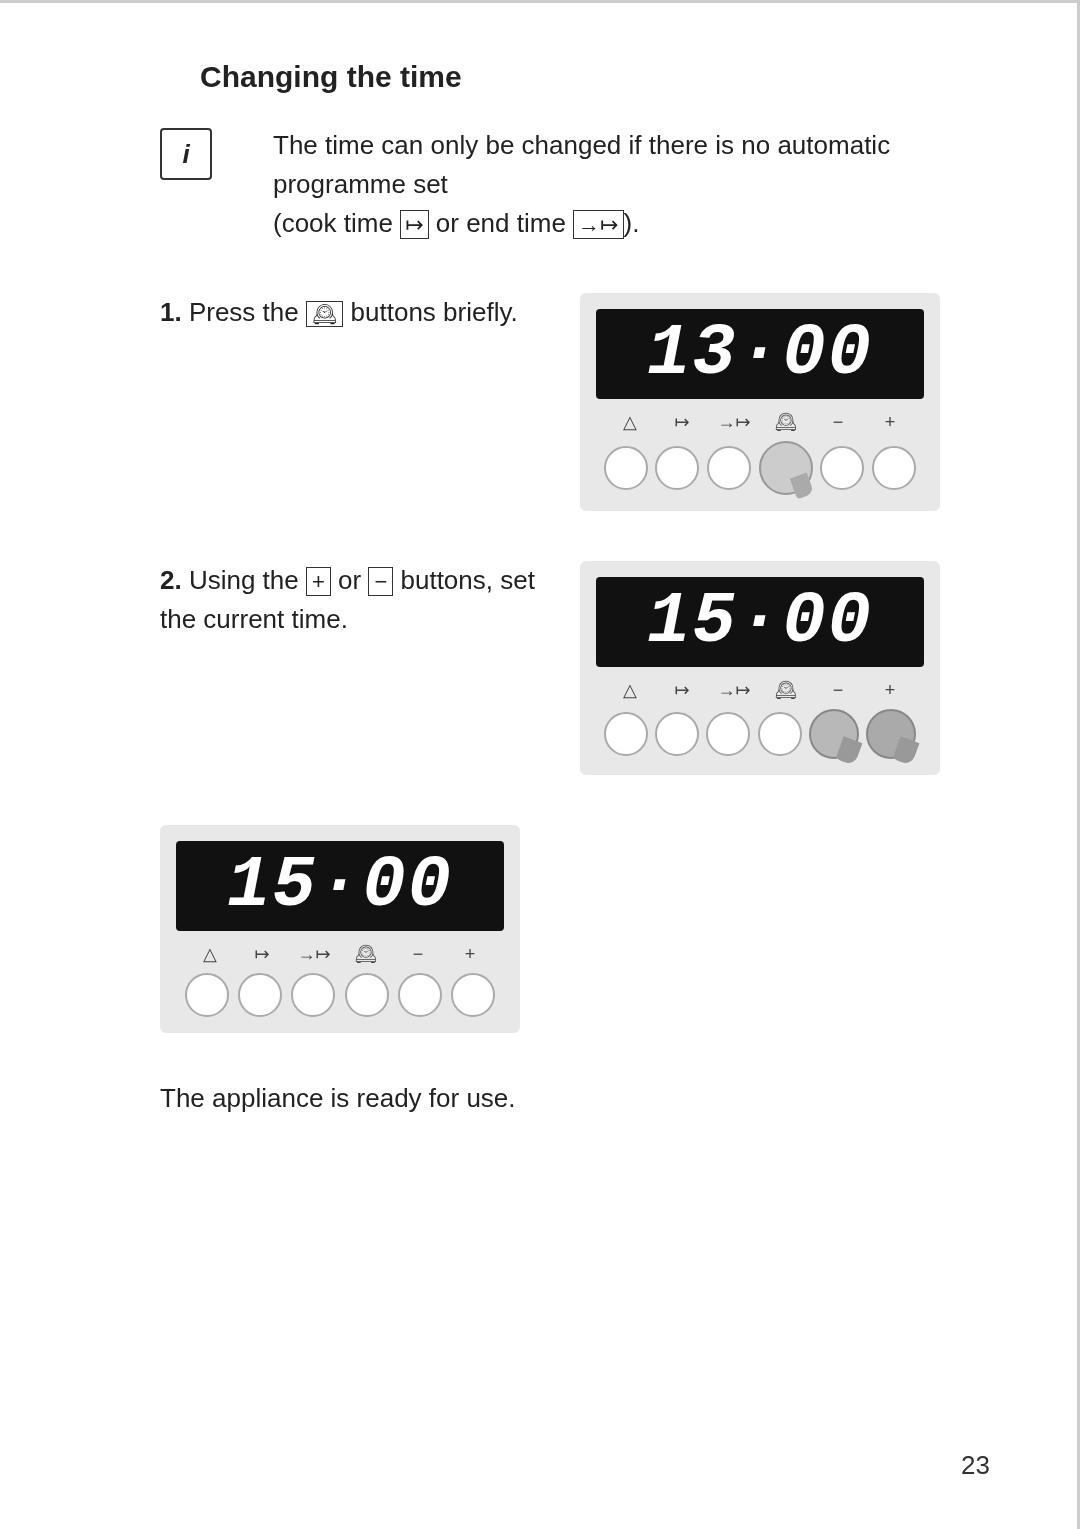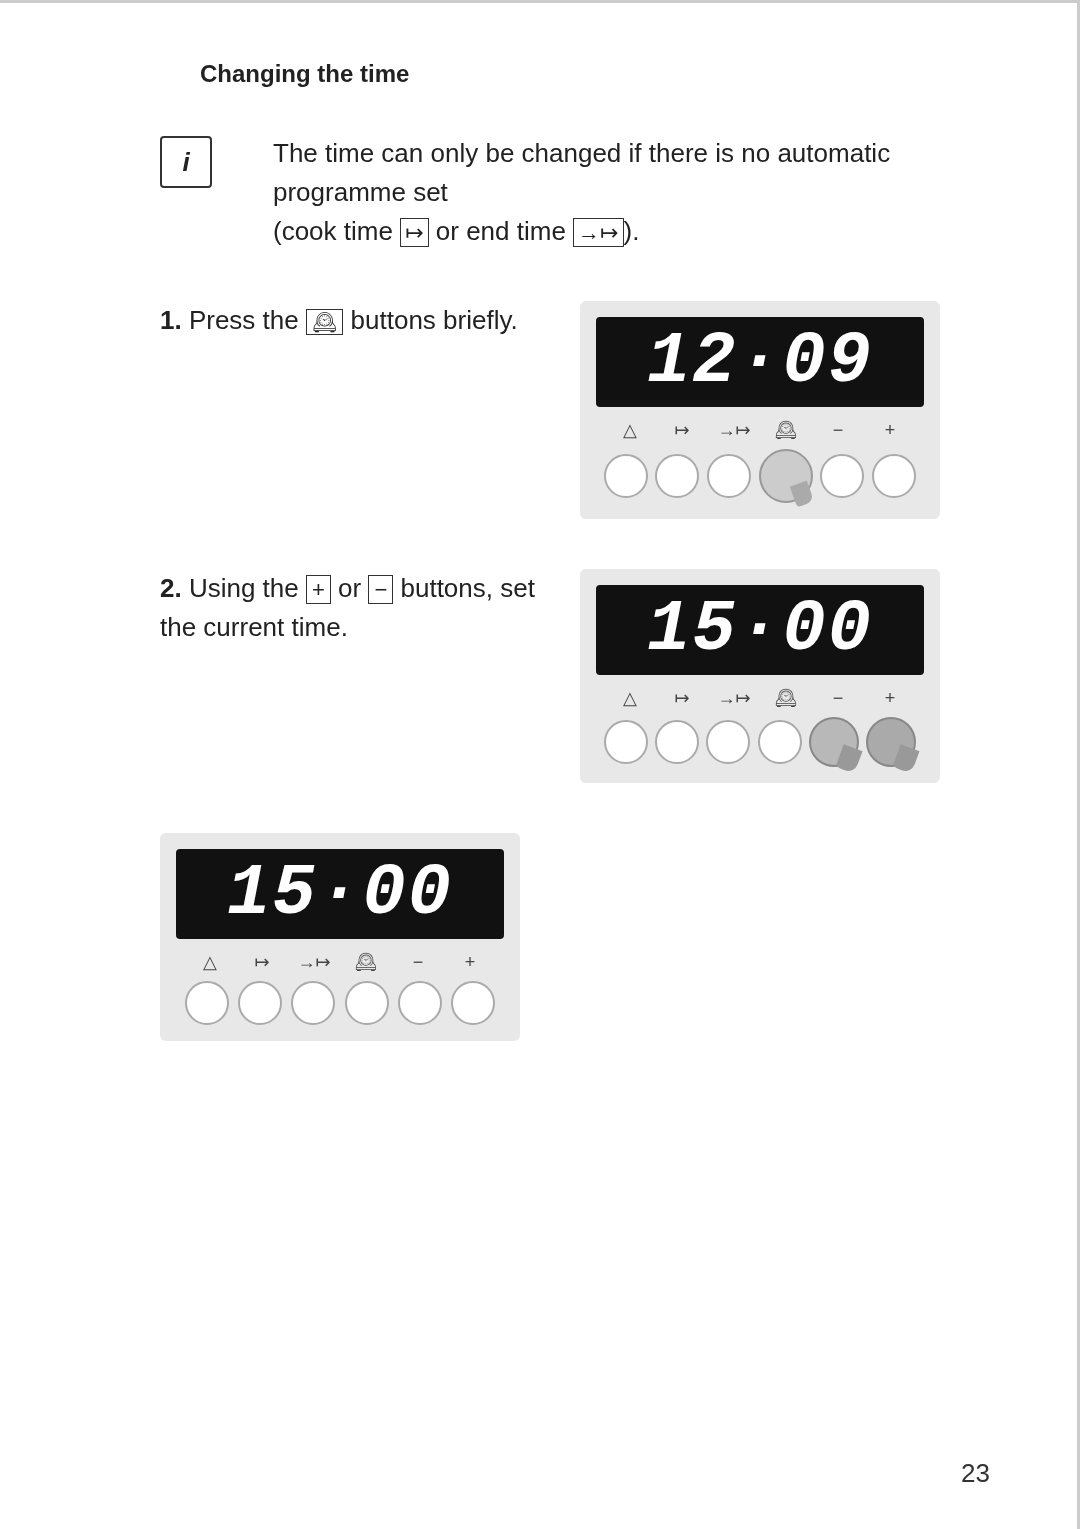--- a/index.html
+++ b/index.html
@@ -36,22 +36,22 @@
       position: absolute;
       top: 0;
       right: 0;
       width: 3px;
       height: 100%;
       background: #cccccc;
     }
 
     .section-title {
       font-weight: bold;
-      font-size: 24px;
-      margin-bottom: 46px;
+      font-size: 30px;
+      margin-bottom: 32px;
       margin-left: 120px;
     }
 
     .info-box {
       display: flex;
       align-items: flex-start;
       margin-bottom: 50px;
       margin-left: 80px;
     }
 
@@ -202,21 +202,21 @@
       right: -2px;
       width: 20px;
       height: 24px;
       background: #999;
       border-radius: 0 0 10px 5px;
       transform: rotate(20deg);
     }
 
     .page-number {
       position: absolute;
-      bottom: 40px;
+      bottom: 48px;
       right: 90px;
       font-size: 26px;
       color: #333;
     }
 
     .appliance-ready {
       font-size: 26px;
       margin-left: 80px;
       margin-top: 20px;
     }
@@ -242,21 +242,21 @@
 
   <div class="step-row">
     <div class="step-text-col">
       <div class="step-text">
         <span class="step-number">1.</span>
         Press the <span style="border:1.5px solid #333; padding: 1px 5px; font-size:20px;">🕰</span> buttons briefly.
       </div>
     </div>
     <div class="display-panel">
       <div class="display-screen">
-        <span class="display-time">12·09</span>
+        <span class="display-time">13·00</span>
       </div>
       <div class="button-labels">
         <span class="btn-label">△</span>
         <span class="btn-label">↦</span>
         <span class="btn-label">→↦</span>
         <span class="btn-label">🕰</span>
         <span class="btn-label">−</span>
         <span class="btn-label">+</span>
       </div>
       <div class="buttons-row">
@@ -319,15 +319,16 @@
         <div class="btn-circle"></div>
         <div class="btn-circle"></div>
         <div class="btn-circle"></div>
         <div class="btn-circle"></div>
         <div class="btn-circle"></div>
         <div class="btn-circle"></div>
       </div>
     </div>
   </div>
 
+  <div class="appliance-ready">The appliance is ready for use.</div>
 
   <div class="page-number">23</div>
 </div>
 
 </body></html>

